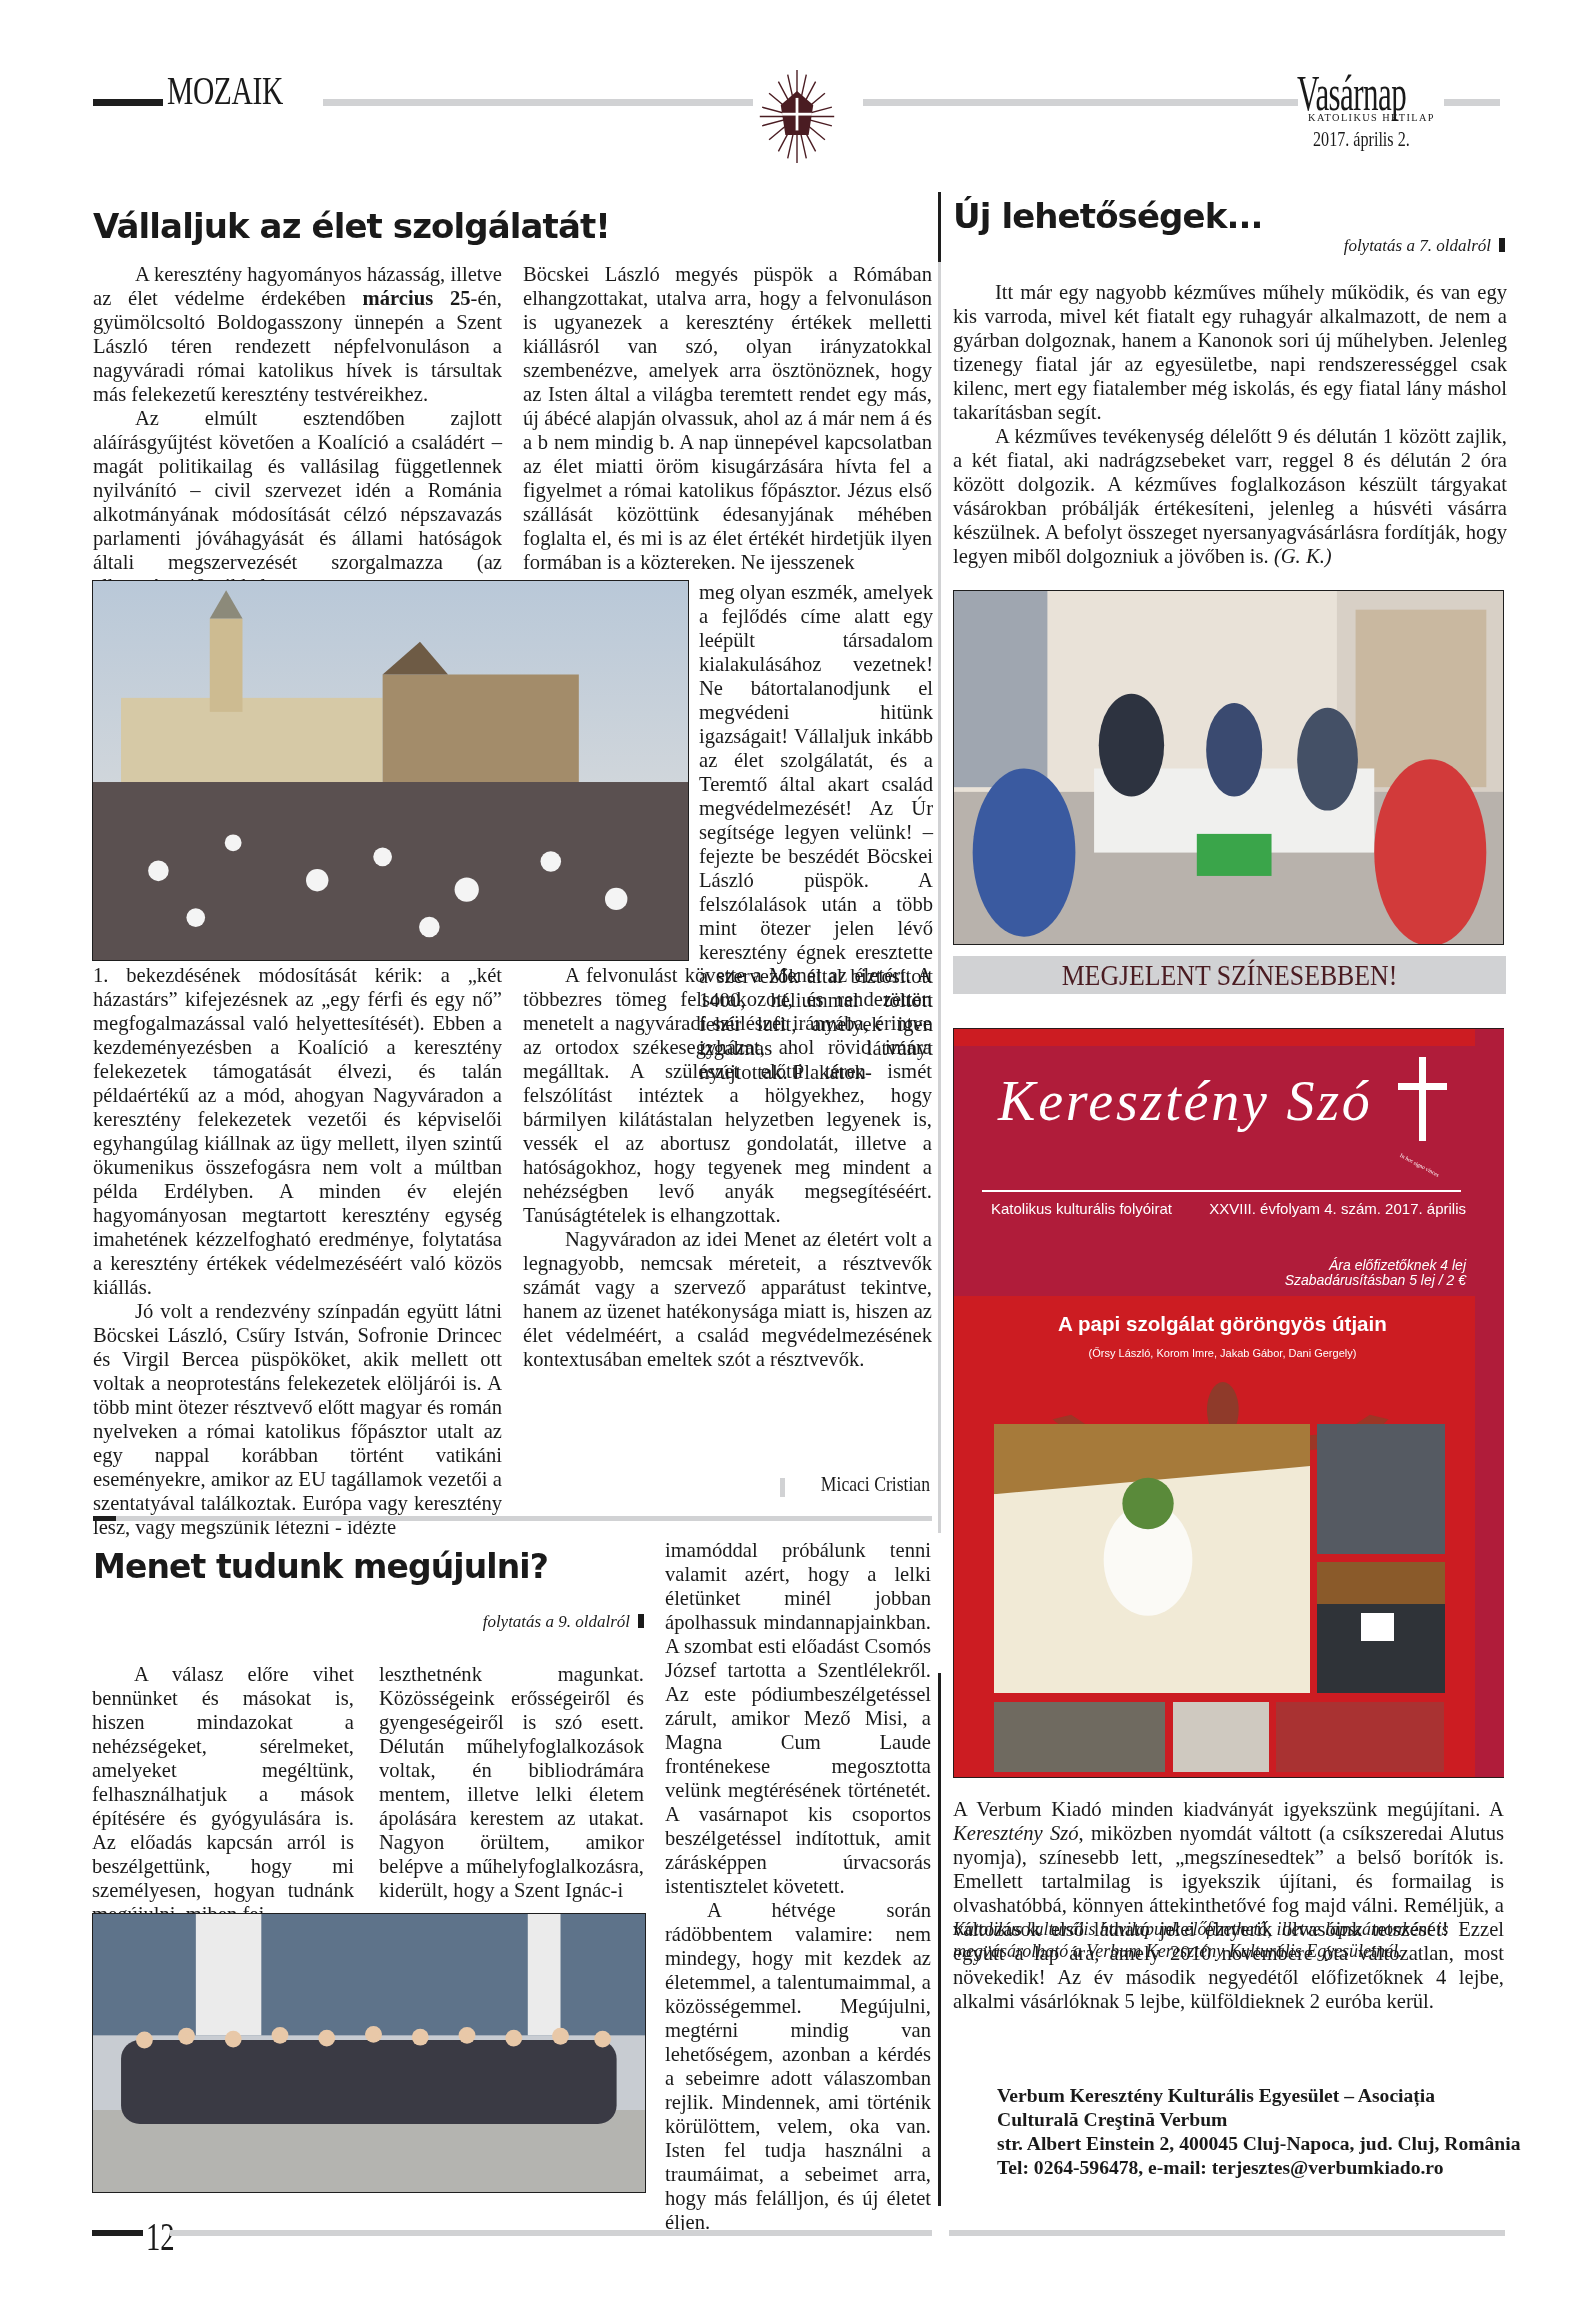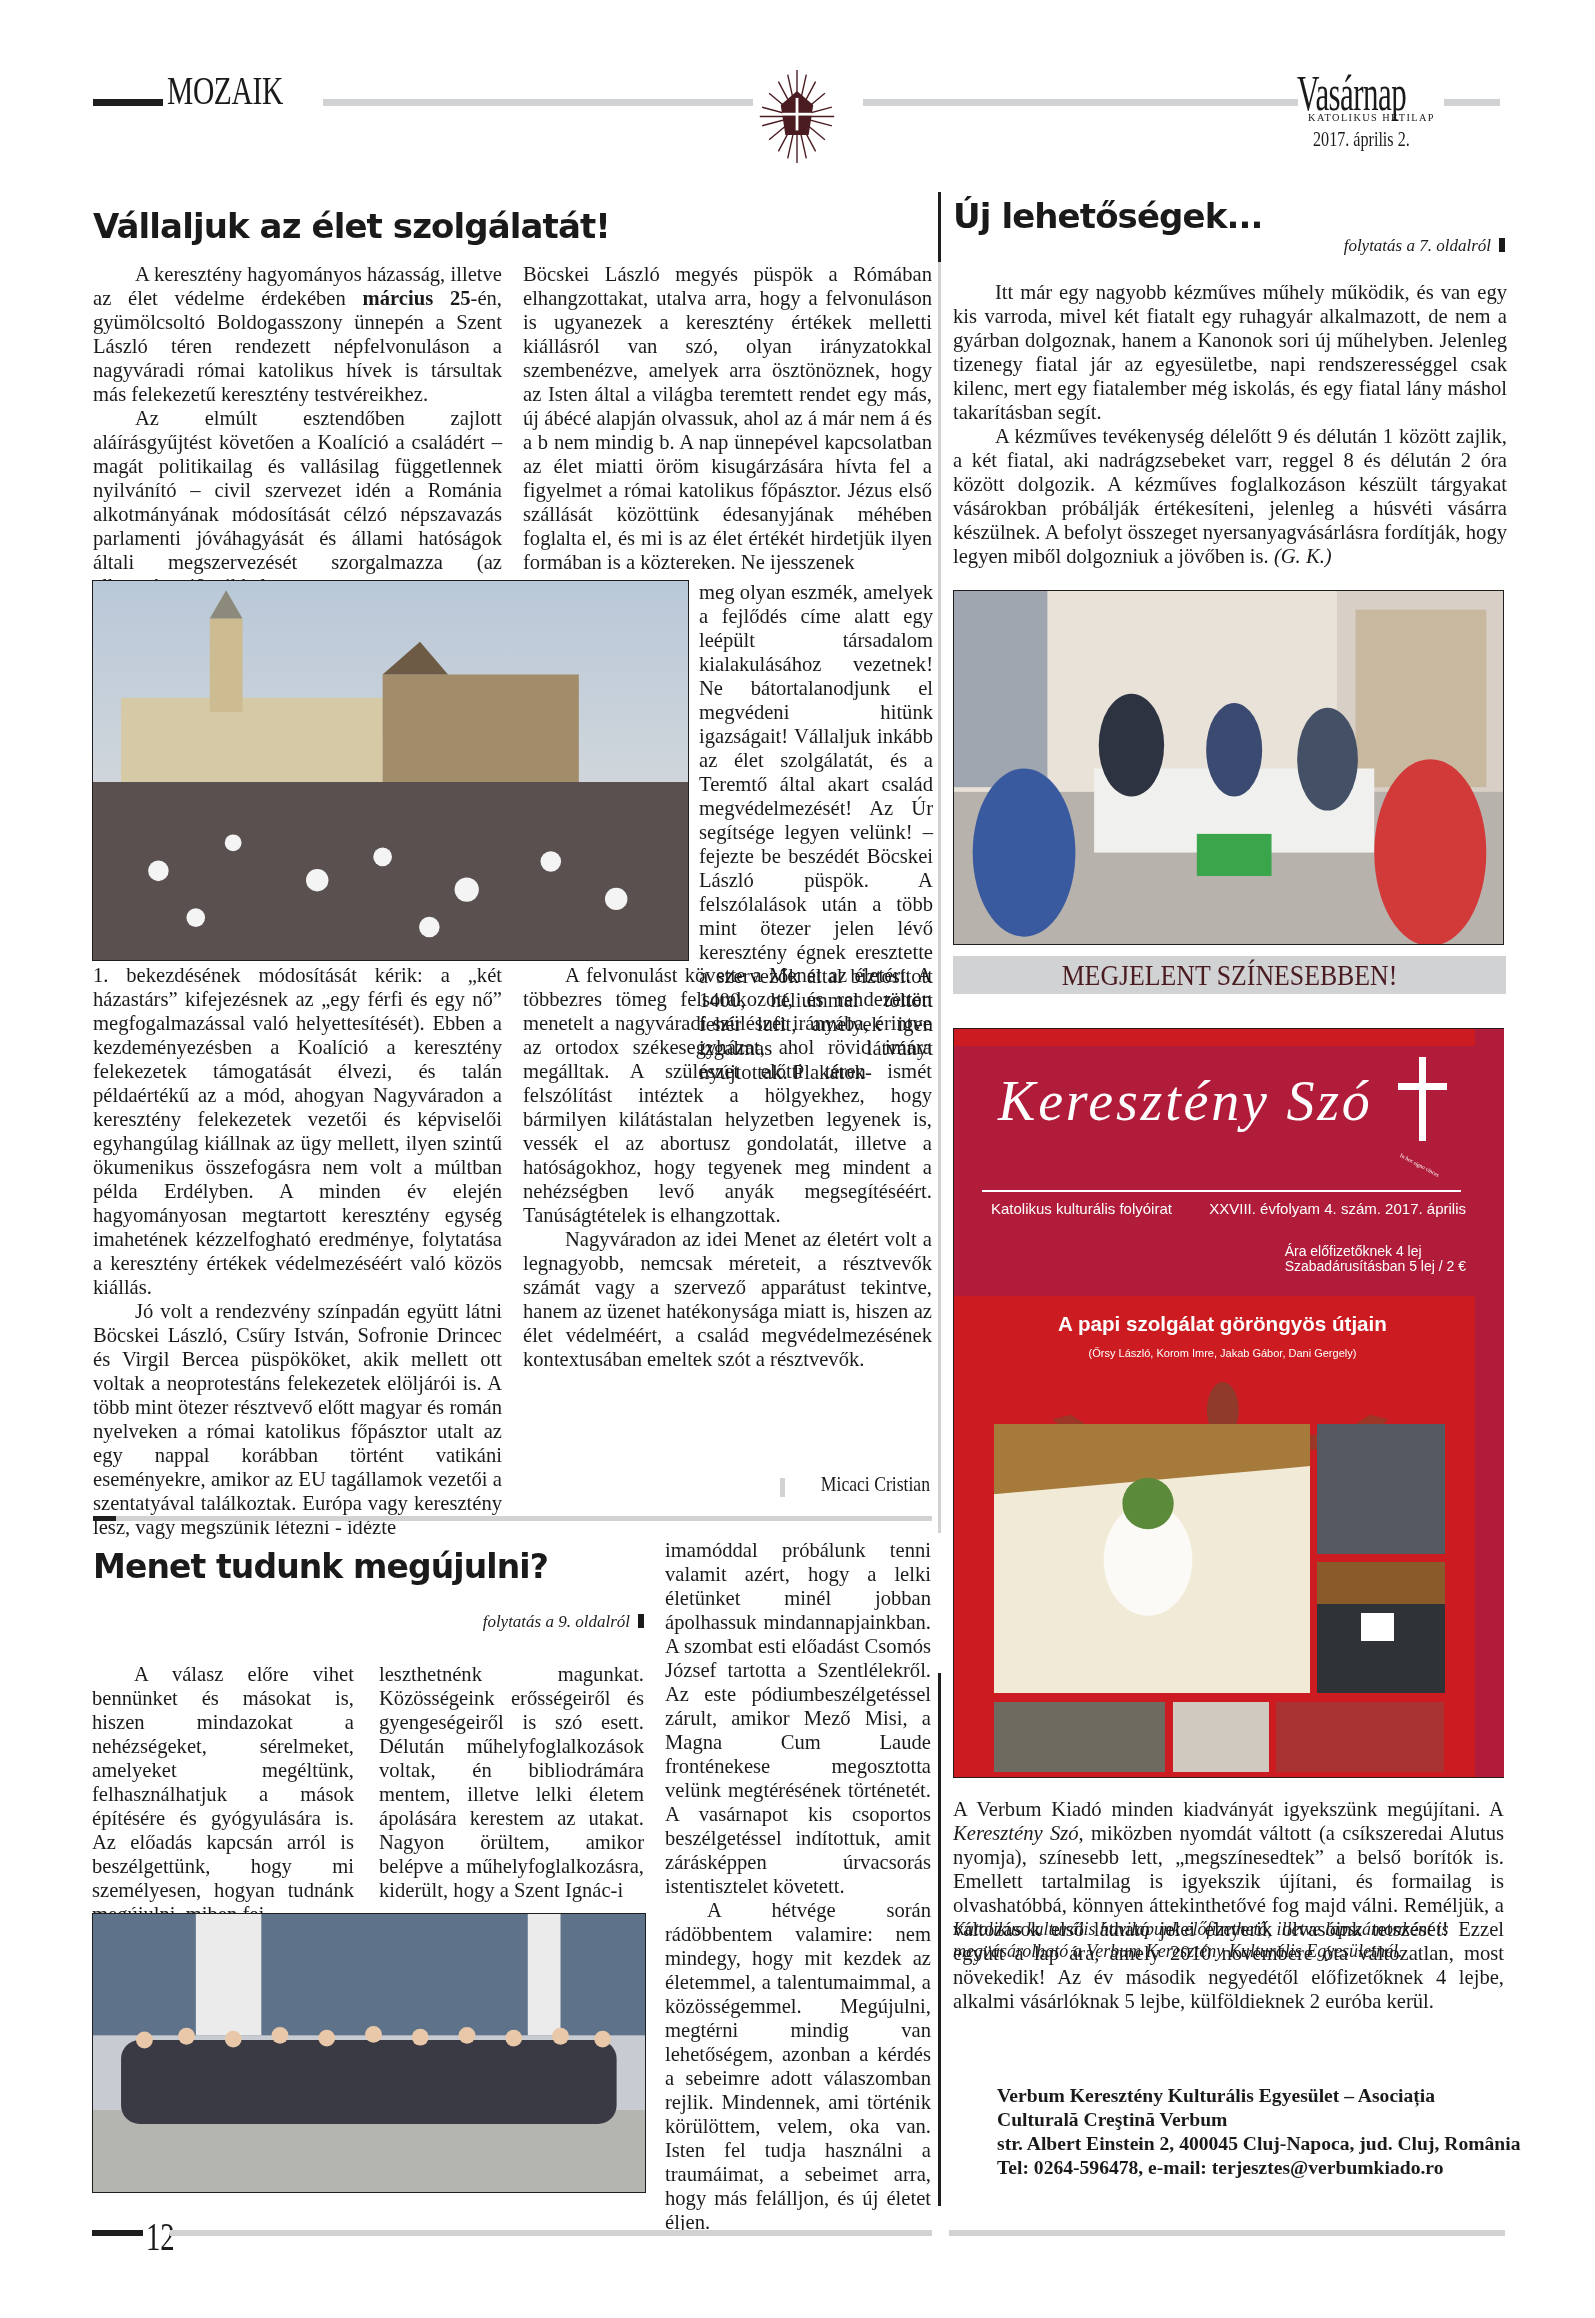--- a/index.html
+++ b/index.html
@@ -147,21 +147,21 @@
   <div class="abs" style="left:521px; top:0; width:29px; height:748px; background:#b01c3a;"></div>
   <div class="abs" style="left:44px; top:40px; font-family:'Liberation Serif',serif; font-style:italic; font-size:56px; color:#ffffff; letter-spacing:2.8px; white-space:nowrap;">Keresztény Szó</div>
   <div class="abs" style="left:444px; top:28px; width:51px; height:84px;">
     <div style="position:absolute; left:21px; top:0; width:6.5px; height:84px; background:#ffffff;"></div>
     <div style="position:absolute; left:0; top:26px; width:49px; height:6.5px; background:#ffffff;"></div>
   </div>
   <div class="abs" style="left:444px; top:133px; font-family:'Liberation Serif',serif; font-size:5.6px; color:#ffffff; transform:rotate(28deg); white-space:nowrap;">In hoc signo vinces</div>
   <div class="abs" style="left:28px; top:161px; width:479px; height:1.9px; background:#ffffff;"></div>
   <div class="abs cover-sans" style="left:37px; top:171px; font-size:15px; white-space:nowrap;">Katolikus kulturális folyóirat</div>
   <div class="abs cover-sans" style="right:37px; top:171px; font-size:15px; white-space:nowrap;">XXVIII. évfolyam 4. szám. 2017. április</div>
-  <div class="abs cover-sans" style="right:37px; top:215px; font-size:14px; line-height:15px;">
+  <div class="abs cover-sans" style="right:37px; top:229px; text-align:right; font-size:14px; line-height:15px;font-style:italic;">
     <div>Ára előfizetőknek 4 lej</div>
     <div>Szabadárusításban 5 lej / 2 €</div>
   </div>
   <div class="abs cover-sans" style="left:0; width:537px; text-align:center; top:283px; font-size:20.6px; font-weight:bold;">A papi szolgálat göröngyös útjain</div>
   <div class="abs cover-sans" style="left:0; width:537px; text-align:center; top:318px; font-size:11px;">(Őrsy László, Korom Imre, Jakab Gábor, Dani Gergely)</div>
 
   <div class="abs" style="left:89px; top:353px; width:355px; height:154px;">
     <svg width="355" height="154" viewBox="0 0 760 330">
       <ellipse cx="385" cy="60" rx="34" ry="60" fill="#8f3a2a"></ellipse>
       <polygon points="20,80 80,130 300,160 300,330 470,330 470,160 690,130 740,80 700,70 640,110 470,120 300,120 120,110 60,70" fill="#9c3626"></polygon>

